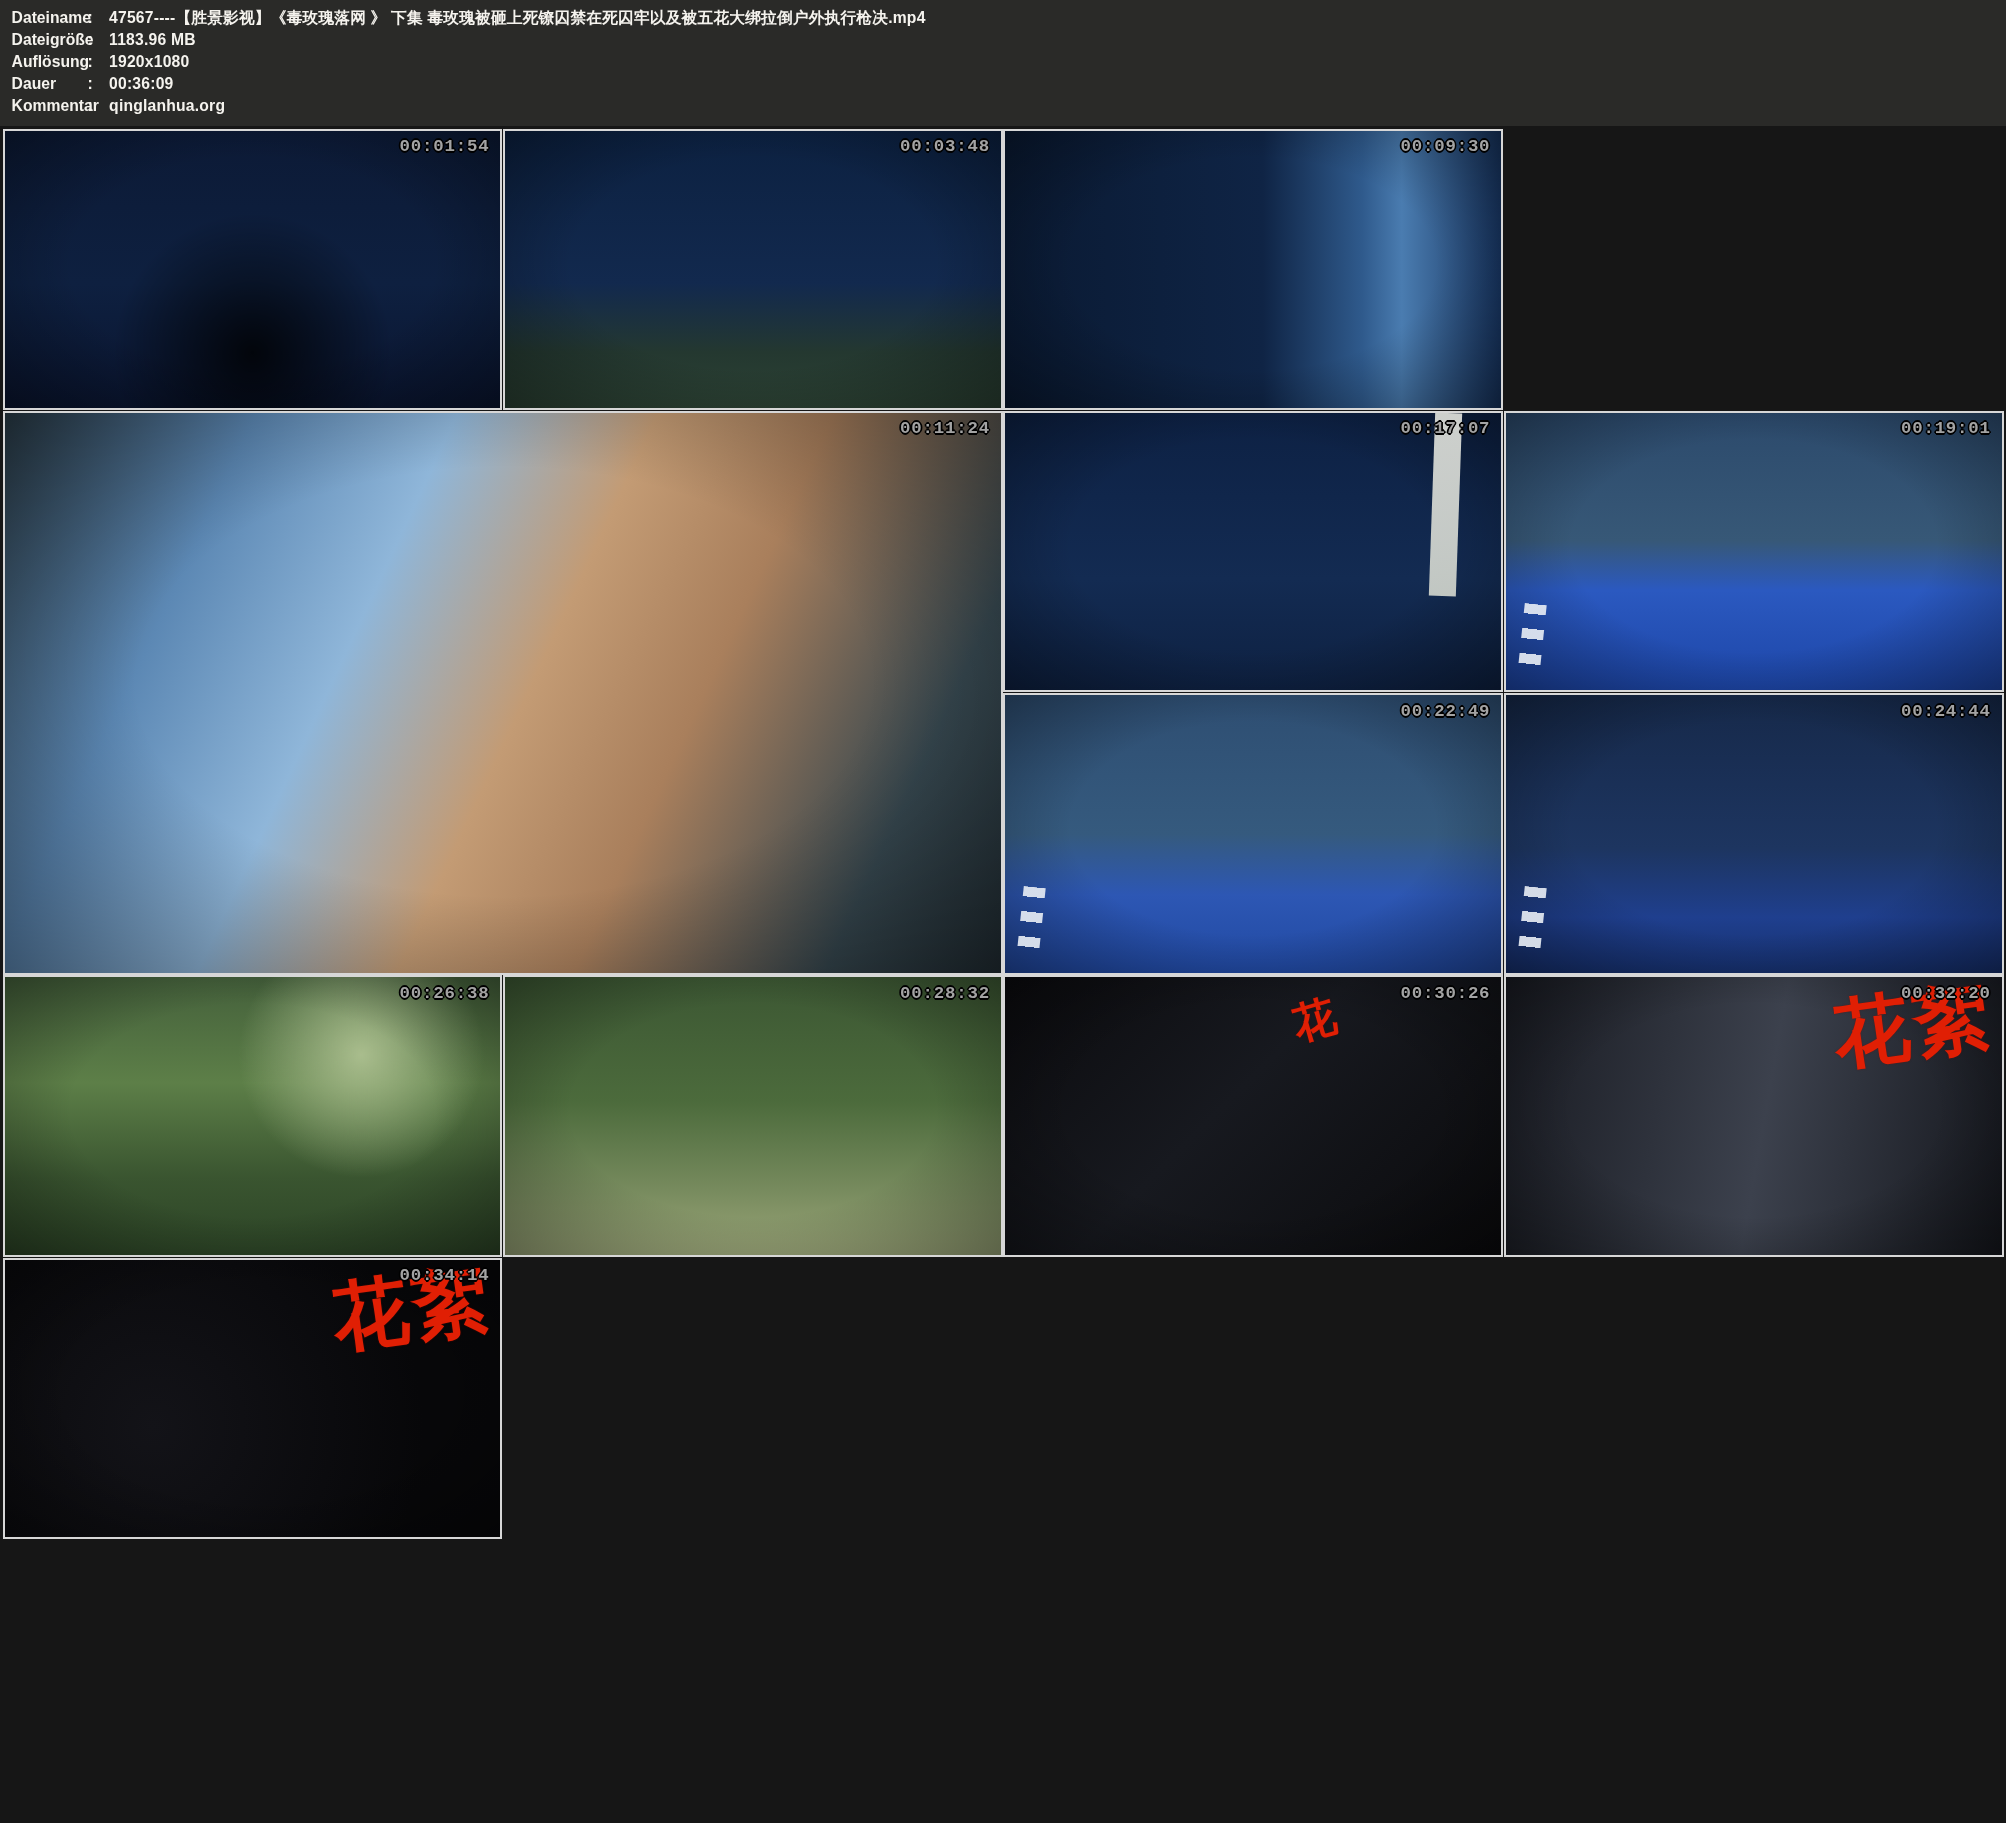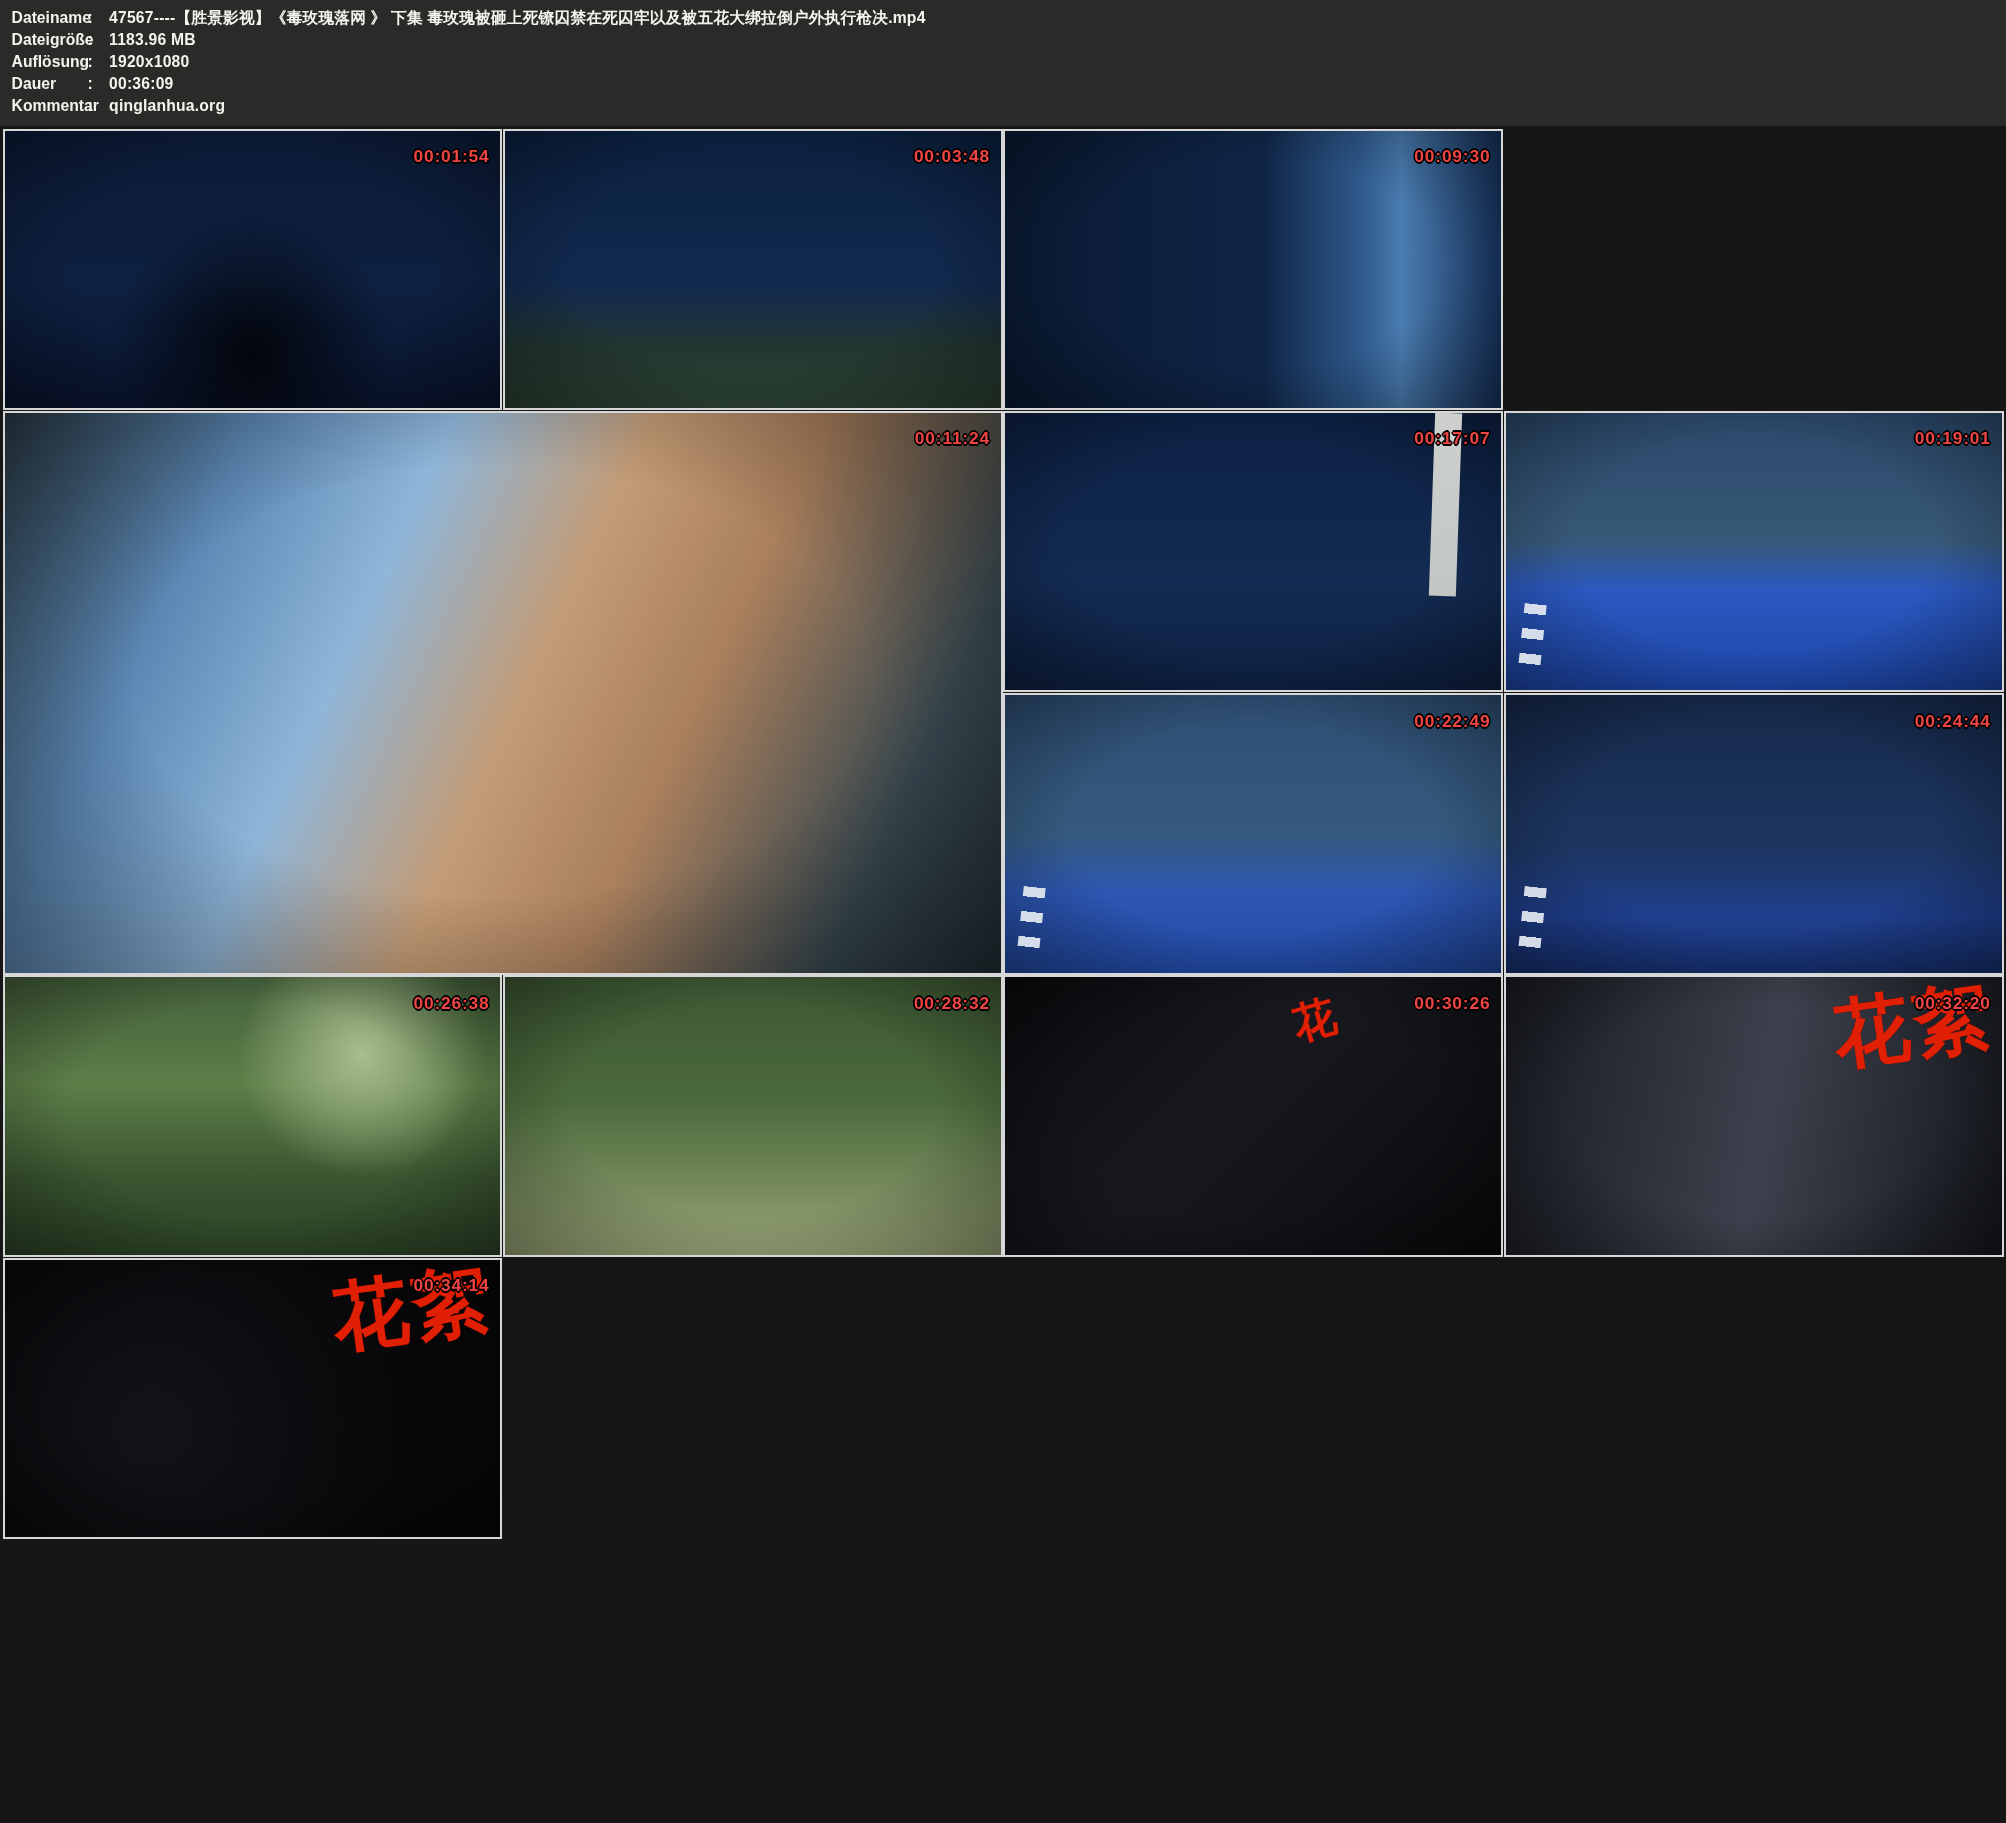--- a/index.html
+++ b/index.html
@@ -29,25 +29,24 @@
     position:relative; border:2.5px solid #d7d7d7; overflow:hidden; background:#0a1428;
   }
   .cell.big { grid-column:span 2; grid-row:span 2;text-align:center; }
   .ph { position:absolute; inset:0; }
   .ph::after {             
     content:""; position:absolute; inset:0;
     background:radial-gradient(ellipse at 50% 48%, rgba(0,0,0,0) 52%, rgba(0,0,0,.40) 100%);
   }
   .ts {
     position:absolute; top:6.6px; right:10.7px; z-index:3;
-    font-family:Liberation Sans, sans-serif;
-    font-weight:bold; font-size:17.4px; color:#ef4444; letter-spacing:0.8px;
+    font-family:Liberation Mono, monospace;
+    font-weight:bold; font-size:17.4px; color:#a3a3a3; letter-spacing:0.8px;
     text-shadow:-1.7px 0 0 #000, 1.7px 0 0 #000, 0 -1.7px 0 #000, 0 1.7px 0 #000,
                 -0.8px -0.8px 0 #000, 0.8px 0.8px 0 #000, -0.8px 0.8px 0 #000, 0.8px -0.8px 0 #000;
-    margin-top:9px;
   }
   .wm {
     position:absolute; z-index:2; color:#e01f04;
     font-family:"DejaVu Serif","Liberation Serif",serif; font-weight:bold;
     text-shadow:0 0 1.7px rgba(120,10,0,.6);
   }
   .wm.double { top:10px; right:6.6px; font-size:76px; line-height:1;
                transform:rotate(-8deg); letter-spacing:5px; }
   .wm.single { top:21.5px; left:58%; font-size:43px; line-height:1;
                transform:rotate(-16deg); }

